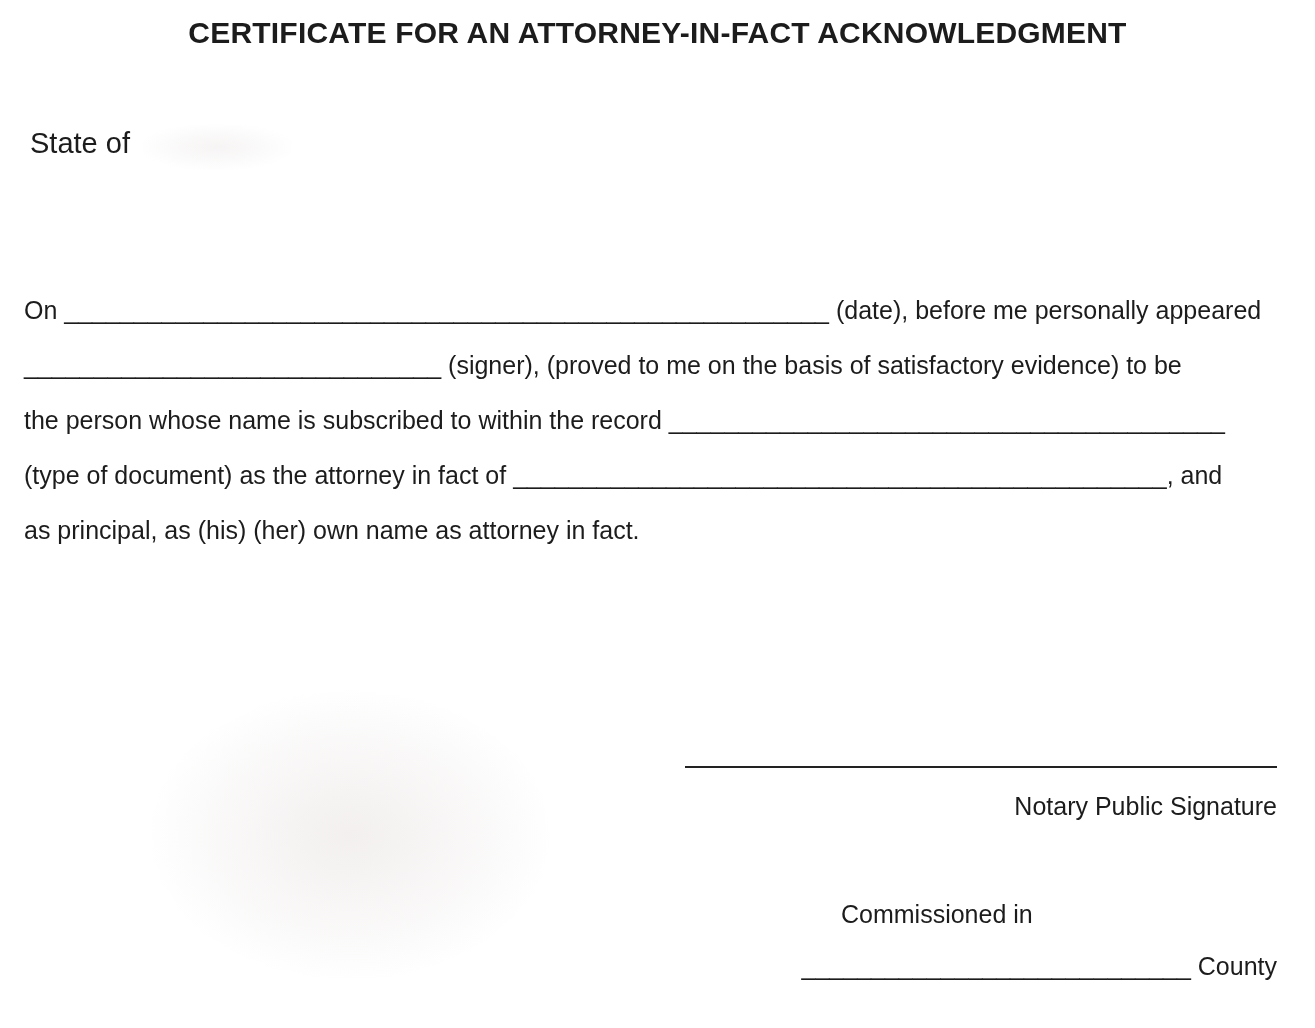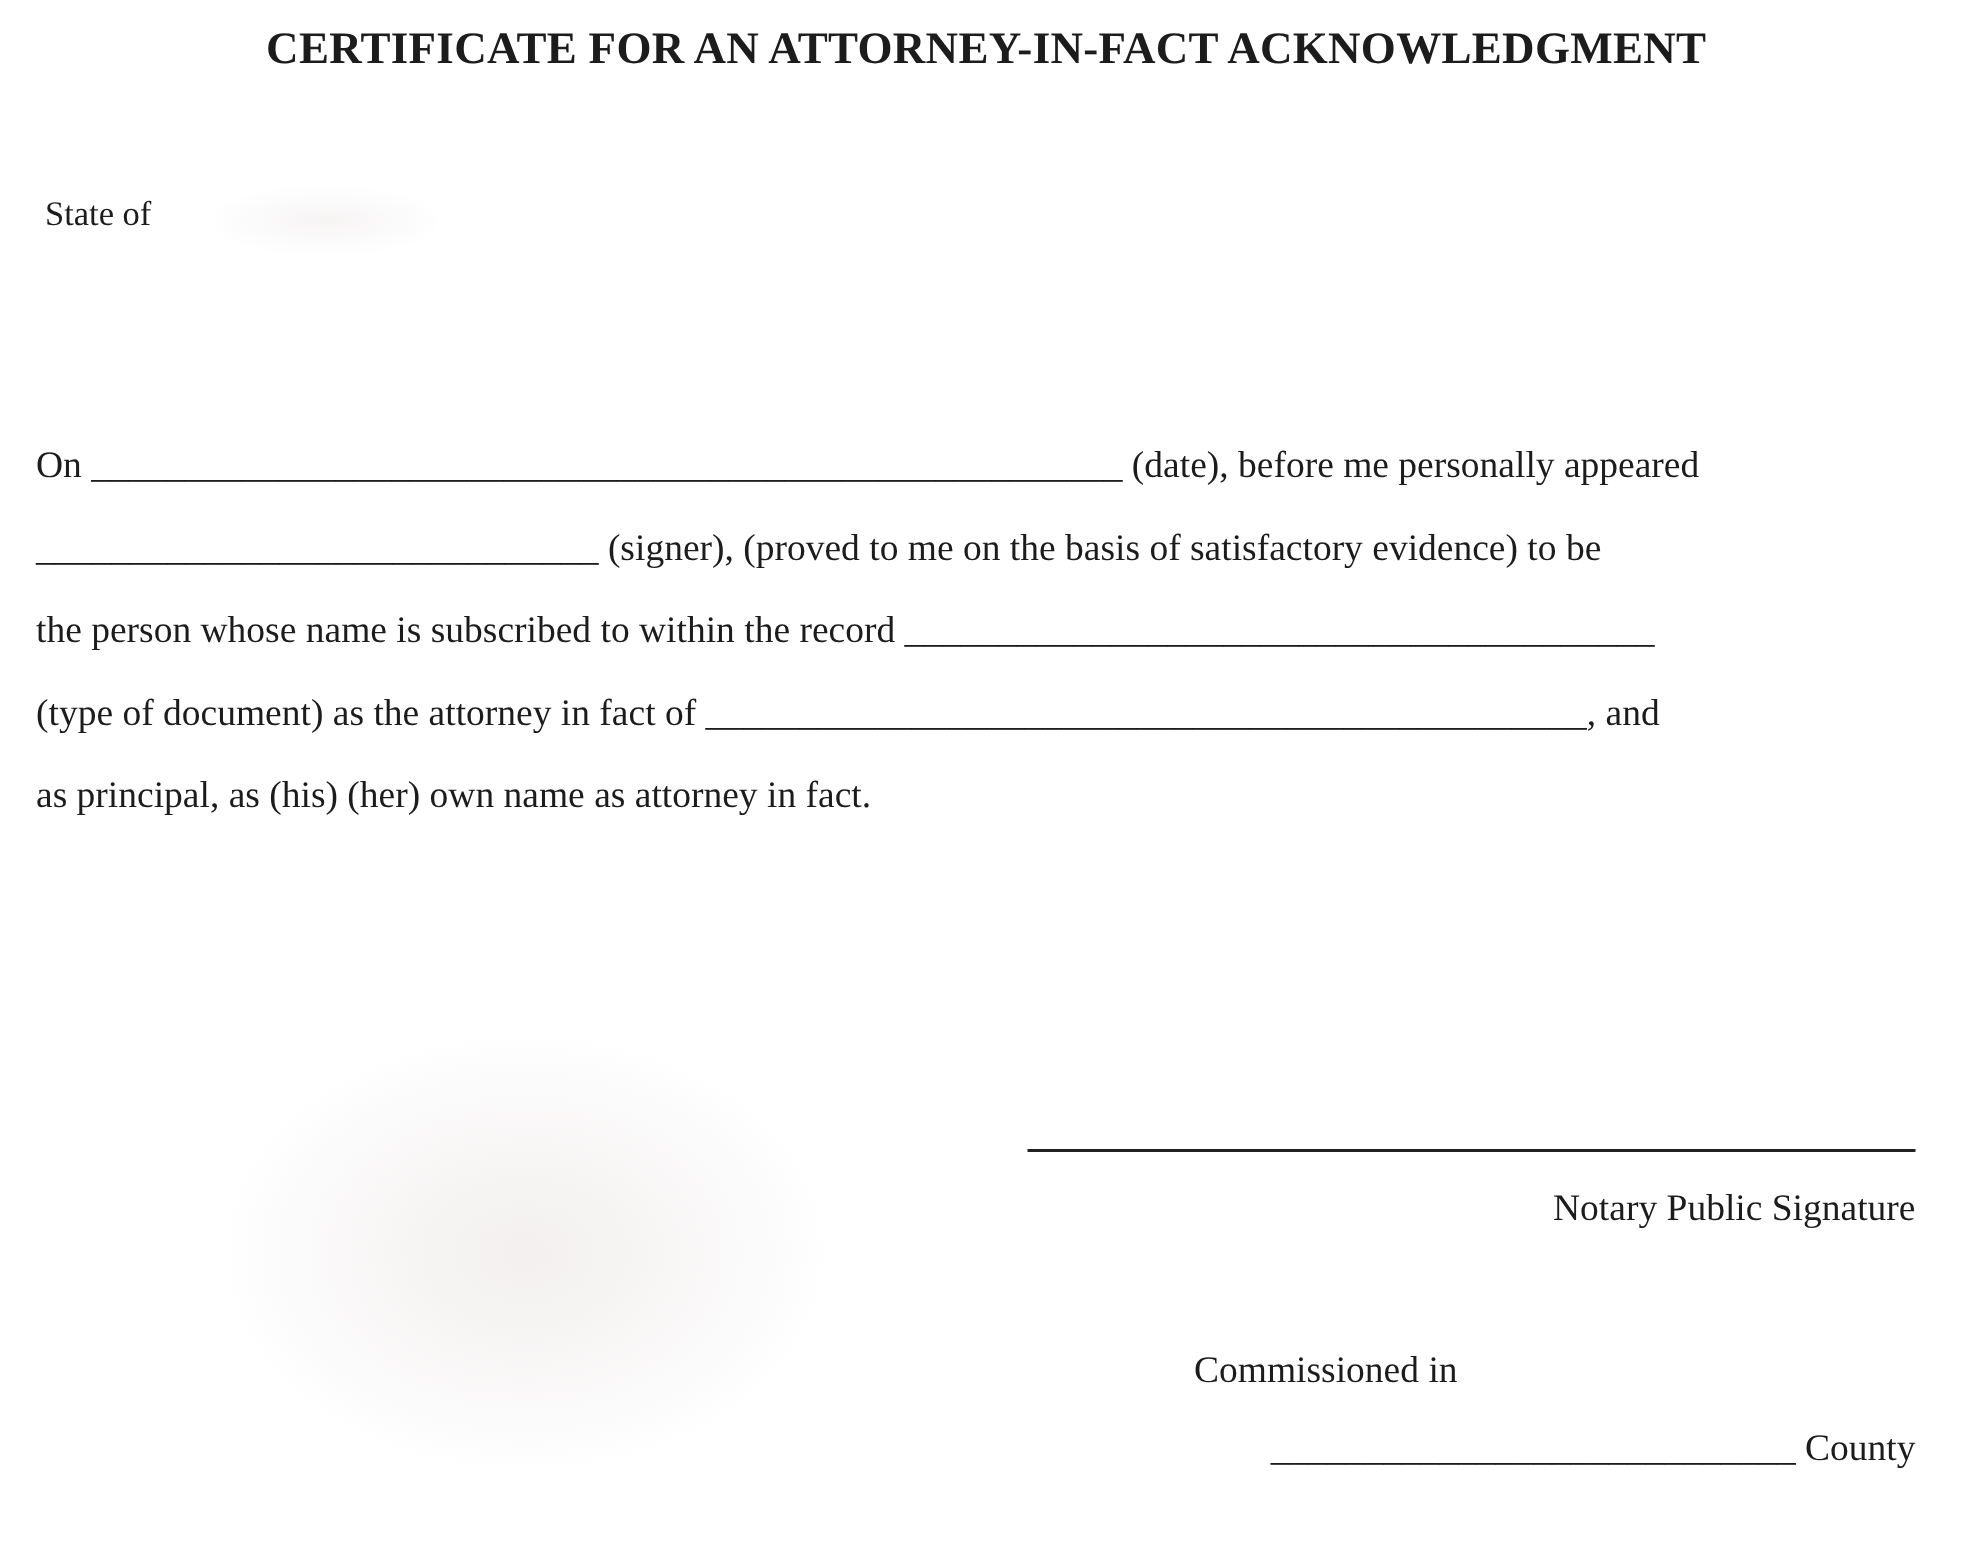--- a/index.html
+++ b/index.html
@@ -6,37 +6,37 @@
     margin: 0;
     padding: 0;
     background: #ffffff;
   }
   #page {
     position: relative;
     width: 1315px;
     height: 1028px;
     background: #ffffff;
     overflow: hidden;
-    font-family: Liberation Serif, serif;
+    font-family: Liberation Sans, sans-serif;
     color: #1c1c1c;
   }
   .doc-title {
     position: absolute;
     top: 16px;
     left: 0;
     width: 100%;
     text-align: center;
     font-size: 30px;
     font-weight: bold;
     letter-spacing: 0.2px;
     white-space: nowrap;
   }
   .line {
     position: absolute;
-    font-size: 23px;
+    font-size: 29px;
     white-space: nowrap;
     line-height: 32px;
   }
   .state-line  { left: 30px; top: 127px; }
   .county-line { left: 30px; top: 182px; }
   .body-paragraph {
     position: absolute;
     left: 24px;
     top: 283px;
     width: 1250px;
@@ -57,21 +57,21 @@
   .notary-label {
     position: absolute;
     right: 38px;
     top: 792px;
     font-size: 25px;
     line-height: 28px;
     white-space: nowrap;
   }
   .commissioned-label {
     position: absolute;
-    left: 796px;
+    left: 841px;
     top: 900px;
     font-size: 25px;
     line-height: 28px;
     white-space: nowrap;
   }
   .commission-county-line {
     position: absolute;
     right: 38px;
     top: 950px;
     font-size: 25px;

